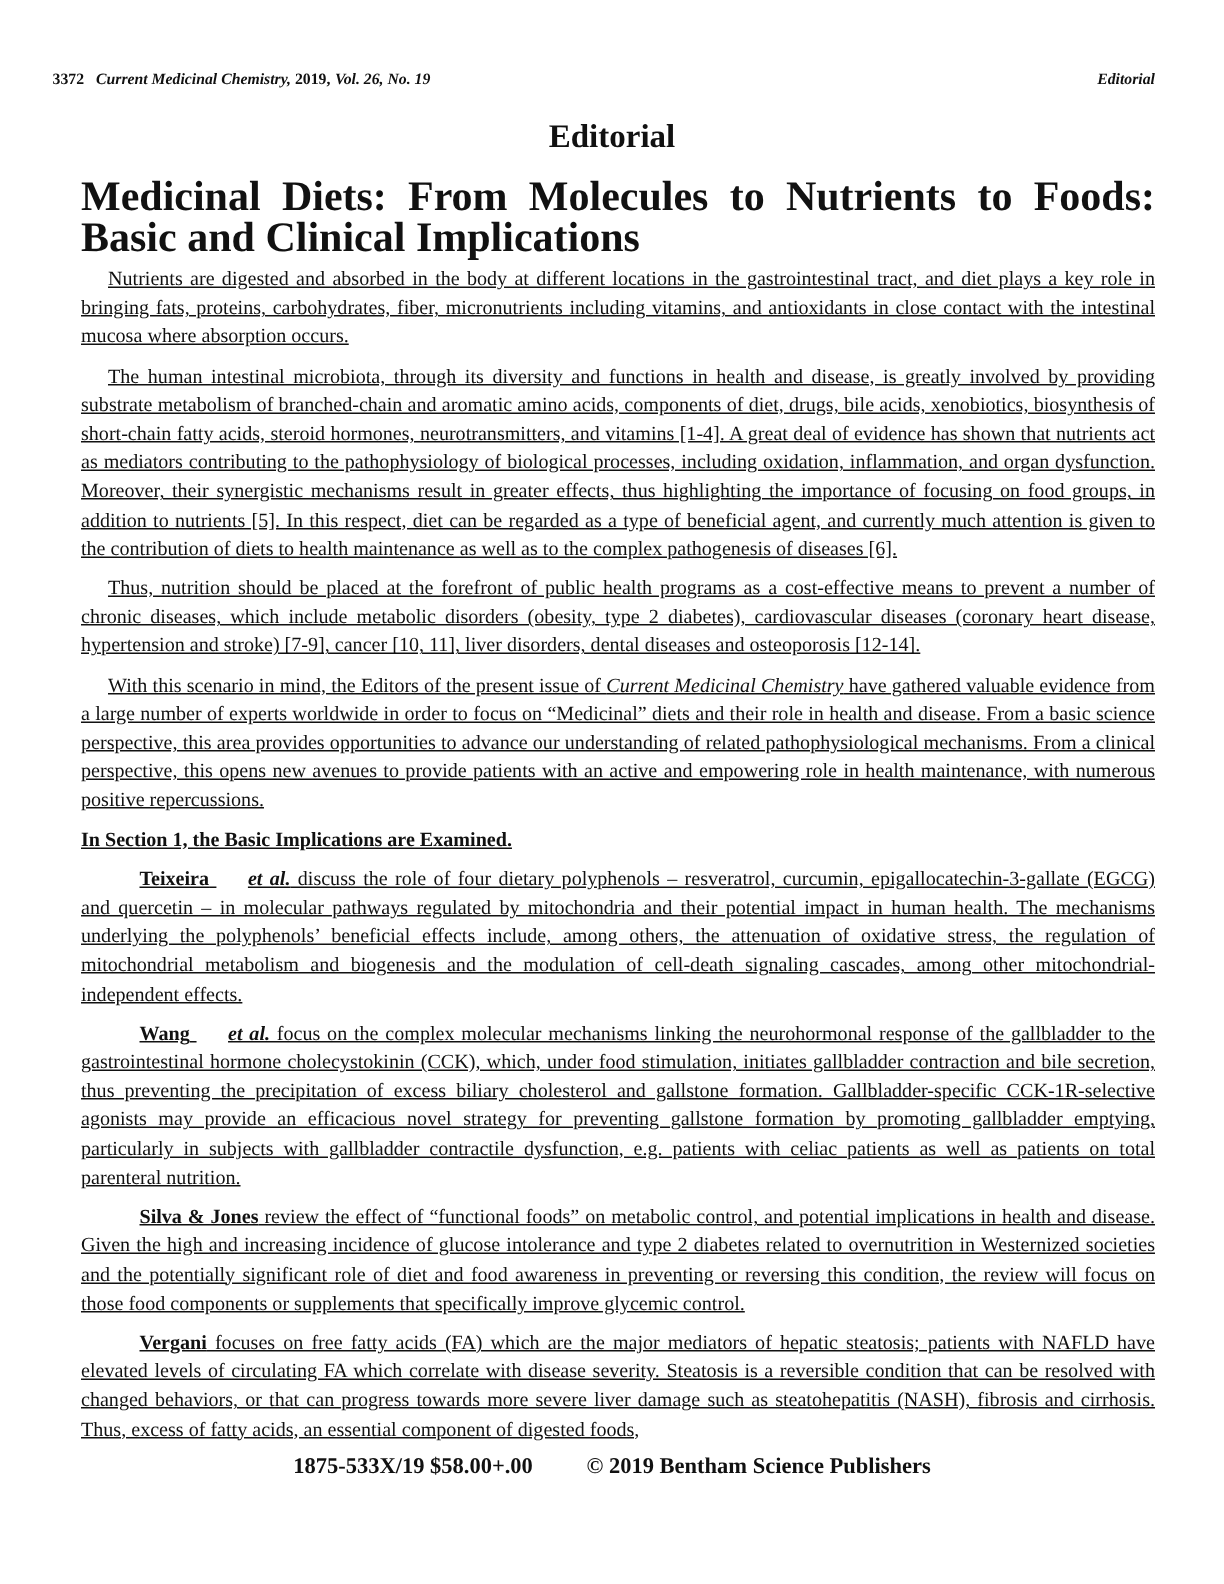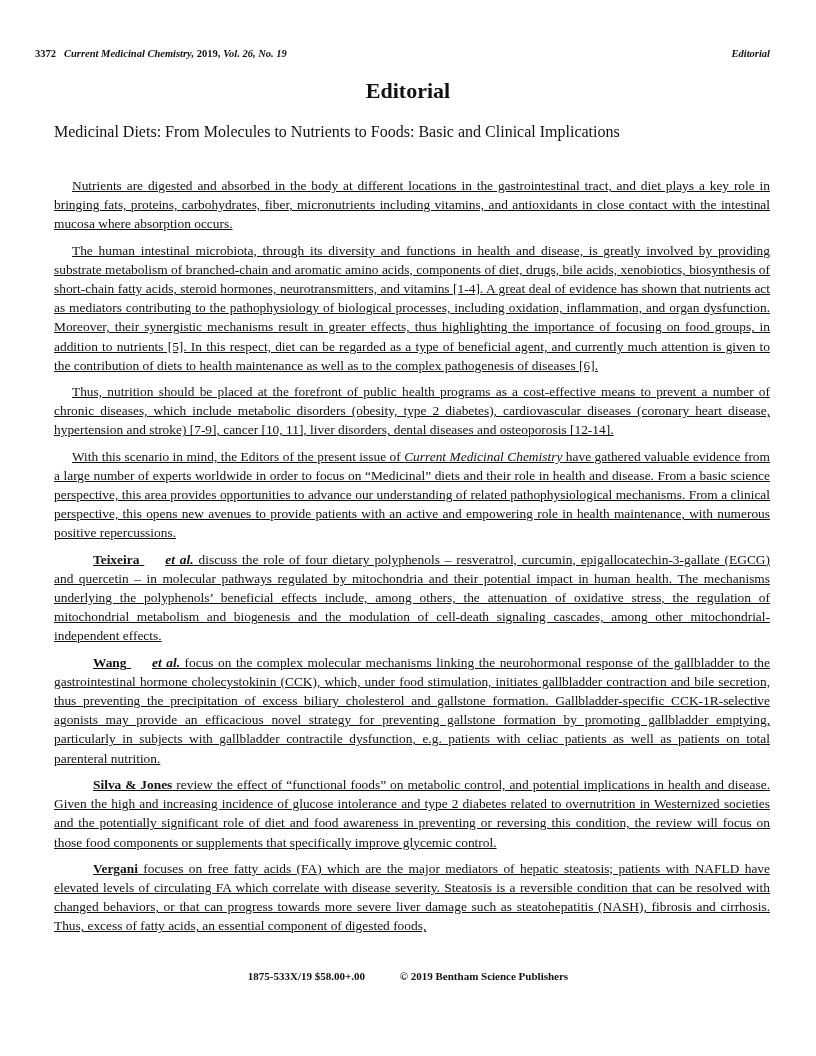--- a/index.html
+++ b/index.html
@@ -1,26 +1,26 @@
 <!DOCTYPE html>
 <html><head>
 <meta charset="utf-8">
 <style>
   html, body { margin: 0; padding: 0; background: #ffffff; }
   body { width: 816px; height: 1056px; position: relative; overflow: hidden; font-family: "Liberation Serif", serif; color: #111; }
   .running-head { position: absolute; left: 35px; right: 46px; top: 48px; font-size: 10.5px; font-weight: bold; display: flex; justify-content: space-between; }
   .running-head i { font-style: italic; }
   .rh-left span { margin-right: 8px; }
   .section-type { position: absolute; left: 0; right: 0; top: 78px; text-align: center; font-size: 22px; font-weight: bold; }
-  .title { position: absolute; left: 54px; right: 46px; top: 118px; font-size: 16px; font-weight: normal; line-height: 27px; text-align: justify; text-align-last: left; }
+  .title { position: absolute; left: 54px; right: 46px; top: 118px; font-size: 28px; font-weight: bold; line-height: 27px; text-align: justify; text-align-last: left; }
   .body { position: absolute; left: 54px; right: 46px; top: 176px; font-size: 13.4px; line-height: 19.2px; }
   .body p { margin: 0 0 7px 0; text-align: justify; text-indent: 18px; hyphens: manual; text-decoration: underline; }
   .body p.heading { text-indent: 0; font-weight: bold; margin-bottom: 7px; }
   .body b { font-weight: bold; margin-left: 21px; }
-  .footer { position: absolute; left: 0; right: 0; top: 970px; text-align: center; font-size: 11px; font-weight: bold; }
+  .footer { position: absolute; left: 0; right: 0; top: 970px; text-align: center; font-size: 15px; font-weight: bold; }
   .footer span { margin: 0 16px; }
 </style>
 </head>
 <body>
 
 <div class="running-head">
   <div class="rh-left">
     <span>3372</span><i>Current Medicinal Chemistry,</i> <span style="margin-right:3px">2019,</span><i>Vol. 26, No. 19</i>
   </div>
   <i>Editorial</i>
@@ -28,20 +28,21 @@
 
 <div class="section-type">Editorial</div>
 
 <h1 class="title" style="margin:0">Medicinal Diets: From Molecules to Nutrients to Foods: Basic and Clinical Implications</h1>
 
 <div class="body">
   <p>Nutrients are digested and absorbed in the body at different locations in the gastrointestinal tract, and diet plays a key role in bringing fats, proteins, carbohydrates, fiber, micronutrients including vitamins, and antioxidants in close contact with the intestinal mucosa where absorption occurs.</p>
   <p>The human intestinal microbiota, through its diversity and functions in health and disease, is greatly involved by providing substrate metabolism of branched-chain and aromatic amino acids, components of diet, drugs, bile acids, xenobiotics, biosynthesis of short-chain fatty acids, steroid hormones, neurotransmitters, and vitamins [1-4]. A great deal of evidence has shown that nutrients act as mediators contributing to the pathophysiology of biological proc­esses, including oxidation, inflammation, and organ dysfunction. Moreover, their synergistic mechanisms result in greater effects, thus highlighting the importance of focusing on food groups, in addition to nutrients [5]. In this re­spect, diet can be regarded as a type of beneficial agent, and currently much attention is given to the contribution of diets to health maintenance as well as to the complex pathogenesis of diseases [6].</p>
   <p>Thus, nutrition should be placed at the forefront of public health programs as a cost-effective means to prevent a number of chronic diseases, which include metabolic disorders (obesity, type 2 diabetes), cardiovascular diseases (coronary heart disease, hypertension and stroke) [7-9], cancer [10, 11], liver disorders, dental diseases and osteopo­rosis [12-14].</p>
   <p><span>With this scenario in mind, the Editors of the present issue of </span><i>Current Medicinal Chemistry</i><span> have gathered valu­able evidence from a large number of experts worldwide in order to focus on “Medicinal” diets and their role in health and disease. From a basic science perspective, this area provides opportunities to advance our understanding of related pathophysiological mechanisms. From a clinical perspective, this opens new avenues to provide patients with an active and empowering role in health maintenance, with numerous positive repercussions.</span></p>
+  <p class="heading">In Section 1, the Basic Implications are Examined.</p>
   <p><b>Teixeira</b> <b><i>et al.</i></b><span> discuss the role of four dietary polyphenols – resveratrol, curcumin, epigallocatechin-3-gallate (EGCG) and quercetin – in molecular pathways regulated by mitochondria and their potential impact in human health. The mechanisms underlying the polyphenols’ beneficial effects include, among others, the attenuation of oxidative stress, the regulation of mitochondrial metabolism and biogenesis and the modulation of cell-death signal­ing cascades, among other mitochondrial-independent effects.</span></p>
   <p><b>Wang</b> <b><i>et al.</i></b><span> focus on the complex molecular mechanisms linking the neurohormonal response of the gallbladder to the gastrointestinal hormone cholecystokinin (CCK), which, under food stimulation, initiates gallbladder contrac­tion and bile secretion, thus preventing the precipitation of excess biliary cholesterol and gallstone formation. Gall­bladder-specific CCK-1R-selective agonists may provide an efficacious novel strategy for preventing gallstone for­mation by promoting gallbladder emptying, particularly in subjects with gallbladder contractile dysfunction, e.g. patients with celiac patients as well as patients on total parenteral nutrition.</span></p>
   <p><b>Silva &amp; Jones</b><span> review the effect of “functional foods” on metabolic control, and potential implications in health and disease. Given the high and increasing incidence of glucose intolerance and type 2 diabetes related to over­nutrition in Westernized societies and the potentially significant role of diet and food awareness in preventing or reversing this condition, the review will focus on those food components or supplements that specifically improve glycemic control.</span></p>
   <p><b>Vergani</b><span> focuses on free fatty acids (FA) which are the major mediators of hepatic steatosis; patients with NAFLD have elevated levels of circulating FA which correlate with disease severity. Steatosis is a reversible condi­tion that can be resolved with changed behaviors, or that can progress towards more severe liver damage such as steatohepatitis (NASH), fibrosis and cirrhosis. Thus, excess of fatty acids, an essential component of digested foods,</span></p>
 </div>
 
 <div class="footer">
   <span>1875-533X/19 $58.00+.00</span>
   <span>© 2019 Bentham Science Publishers</span>
 </div>

